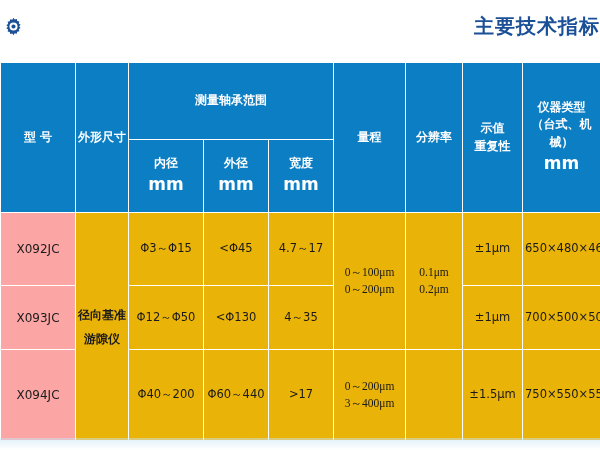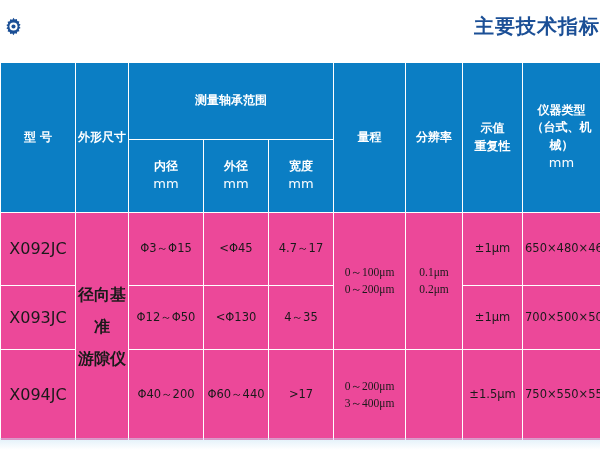--- a/index.html
+++ b/index.html
@@ -46,37 +46,37 @@
     padding:0 2px;
   }
   .spec-table thead th{
     background:#0b7ec4;
     color:#ffffff;
     font-weight:bold;
     font-size:12px;
     line-height:1.45;
   }
   .spec-table thead th .unit{
-    font-weight:normal;
-    font-size:13px;
+    font-weight:bold;
+    font-size:17px;
     display:block;
   }
   .spec-table tbody td{
-    background:#ec4899;
+    background:#eab308;
     color:#1a1a1a;
     font-size:11.5px;
     line-height:1.5;
     font-weight:normal;
   }
   .spec-table tbody td.model-col{
-    background:#ec4899;
-    font-size:16px;
+    background:#fca5a5;
+    font-size:12px;
   }
   .spec-table tbody td.type-col{
-    font-size:16px;
+    font-size:12px;
     font-weight:bold;
     line-height:2.0;
   }
   .spec-table tbody td .line{display:block;font-family:Liberation Serif, serif;}
 
   
   col.c-model{width:75px;}
   col.c-type{width:53px;}
   col.c-inner{width:75px;}
   col.c-outer{width:65px;}

